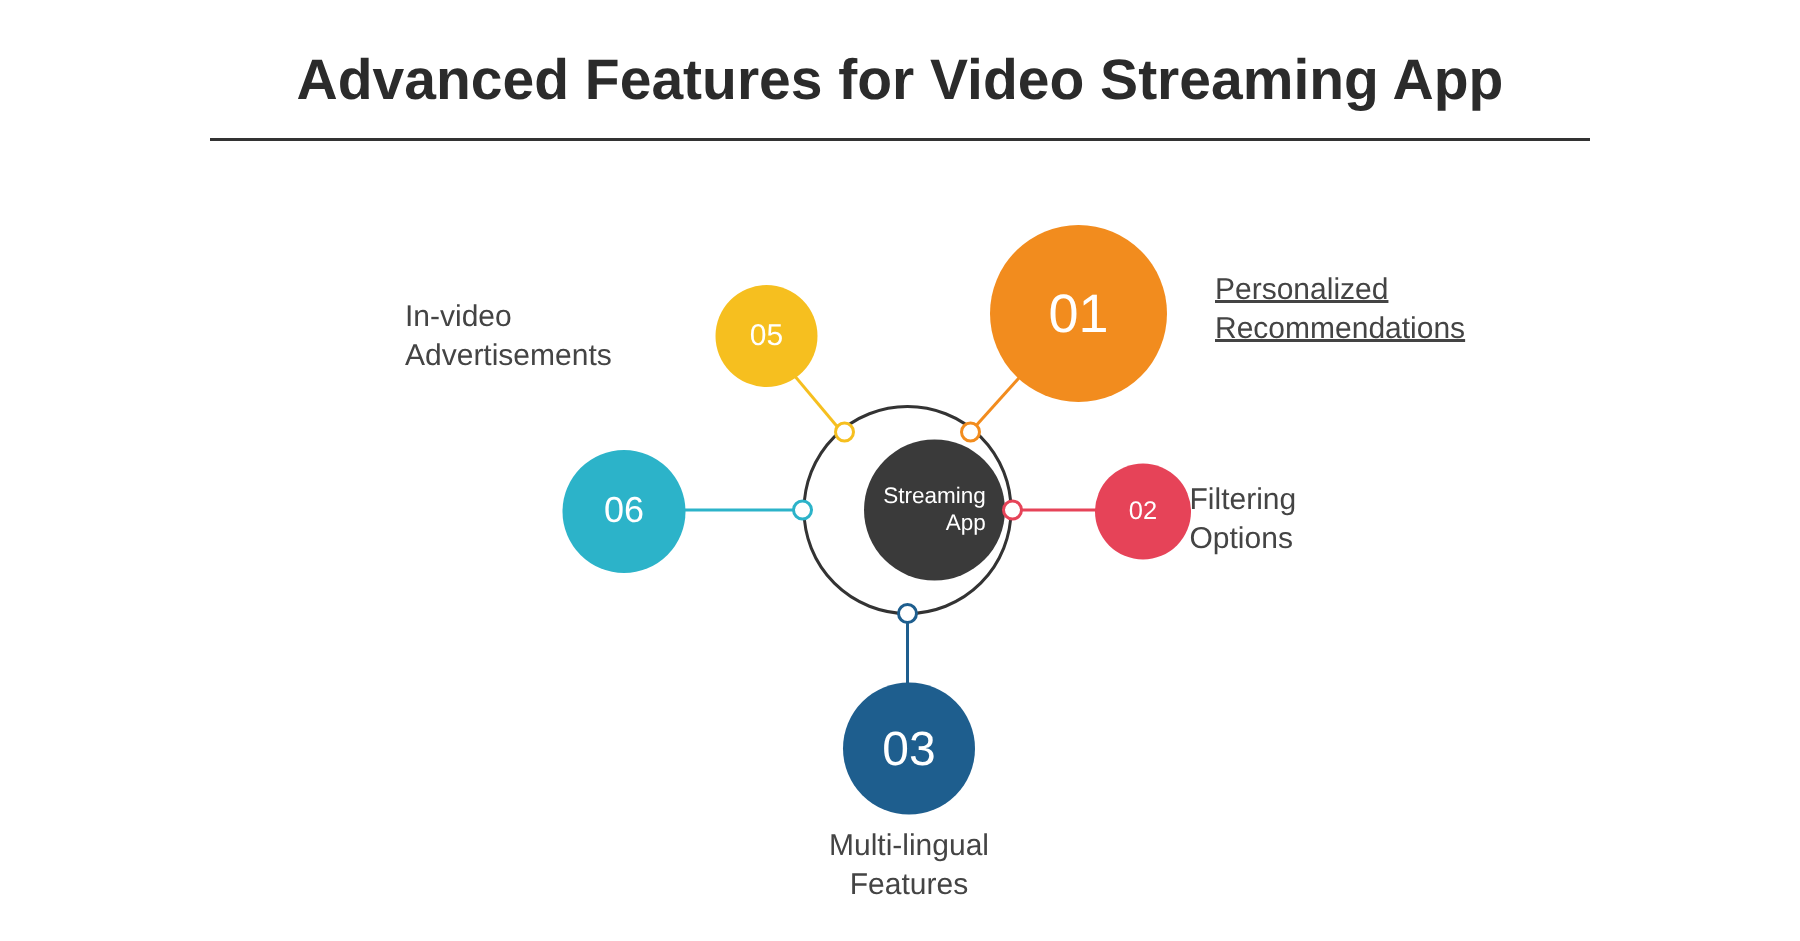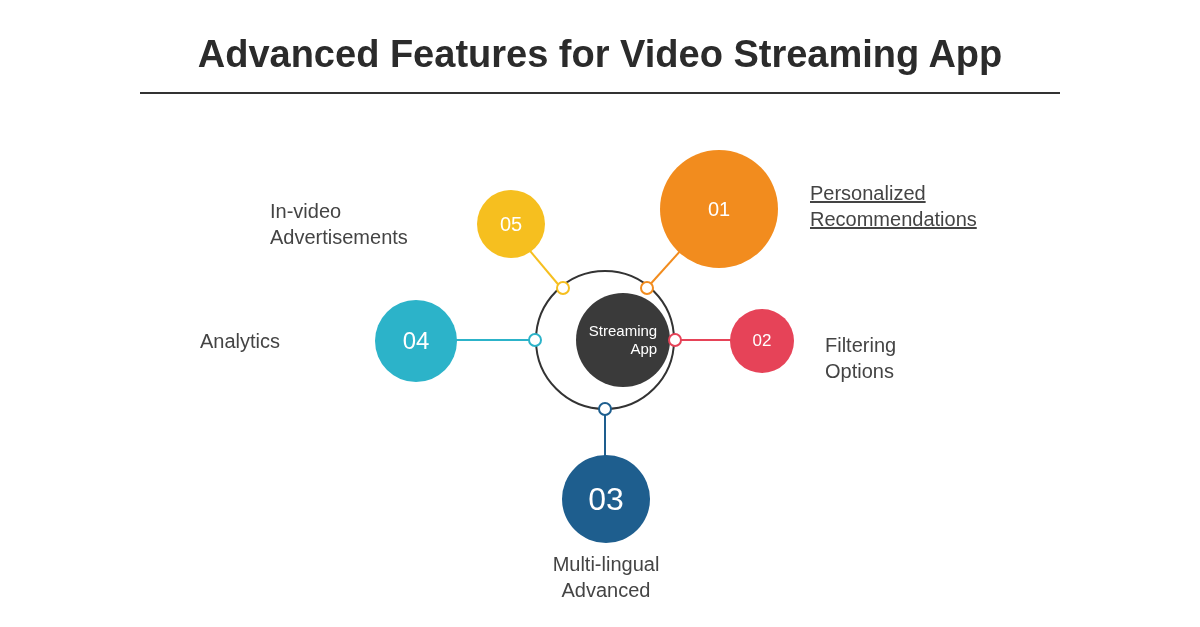--- a/index.html
+++ b/index.html
@@ -76,47 +76,46 @@
     <span style="white-space:pre-line;">Streaming
 App</span>
   </div>
 
   <div class="dot" style="left: 640px; top: 281px; border-color: rgb(242, 140, 30);"></div>
   <div class="dot" style="left: 668px; top: 333px; border-color: rgb(230, 67, 88);"></div>
   <div class="dot" style="left: 598px; top: 402px; border-color: rgb(30, 94, 142);"></div>
   <div class="dot" style="left: 528px; top: 333px; border-color: rgb(44, 179, 201);"></div>
   <div class="dot" style="left: 556px; top: 281px; border-color: rgb(246, 191, 31);"></div>
 
-  <div class="bubble" style="left: 660px; top: 150px; width: 118px; height: 118px; font-size: 20px; background: rgb(242, 140, 30);">
+  <div class="bubble" style="left: 660px; top: 150px; width: 118px; height: 118px; font-size: 36px; background: rgb(242, 140, 30);">
     <span>01</span>
   </div>
 
   <div class="bubble" style="left: 730px; top: 309px; width: 64px; height: 64px; font-size: 17px; background: rgb(230, 67, 88);">
     <span>02</span>
   </div>
 
   <div class="bubble" style="left: 562px; top: 455px; width: 88px; height: 88px; font-size: 32px; background: rgb(30, 94, 142);">
     <span>03</span>
   </div>
 
   <div class="bubble" style="left: 375px; top: 300px; width: 82px; height: 82px; font-size: 24px; background: rgb(44, 179, 201);">
-    <span>04</span>
+    <span>06</span>
   </div>
 
   <div class="bubble" style="left: 477px; top: 190px; width: 68px; height: 68px; font-size: 20px; background: rgb(246, 191, 31);">
     <span>05</span>
   </div>
 
   <div class="label right" style="left:810px; top:180px; white-space:pre-line;text-decoration:underline;">Personalized
 Recommendations</div>
 
-  <div class="label right" style="left:825px; top:320px; white-space:pre-line;margin-top:12px;">Filtering
+  <div class="label right" style="left:793px; top:320px; white-space:pre-line;">Filtering
 Options</div>
 
   <div class="label center" style="left:500px; top:551px; width:212px; white-space:pre-line;">Multi-lingual
-Advanced</div>
+Features</div>
 
-  <div class="label left" style="left:200px; top:328px; width:150px;">Analytics</div>
 
   <div class="label left" style="left:270px; top:198px; width:190px; white-space:pre-line;">In-video
 Advertisements</div>
 
 </div>
 
 </body></html>

